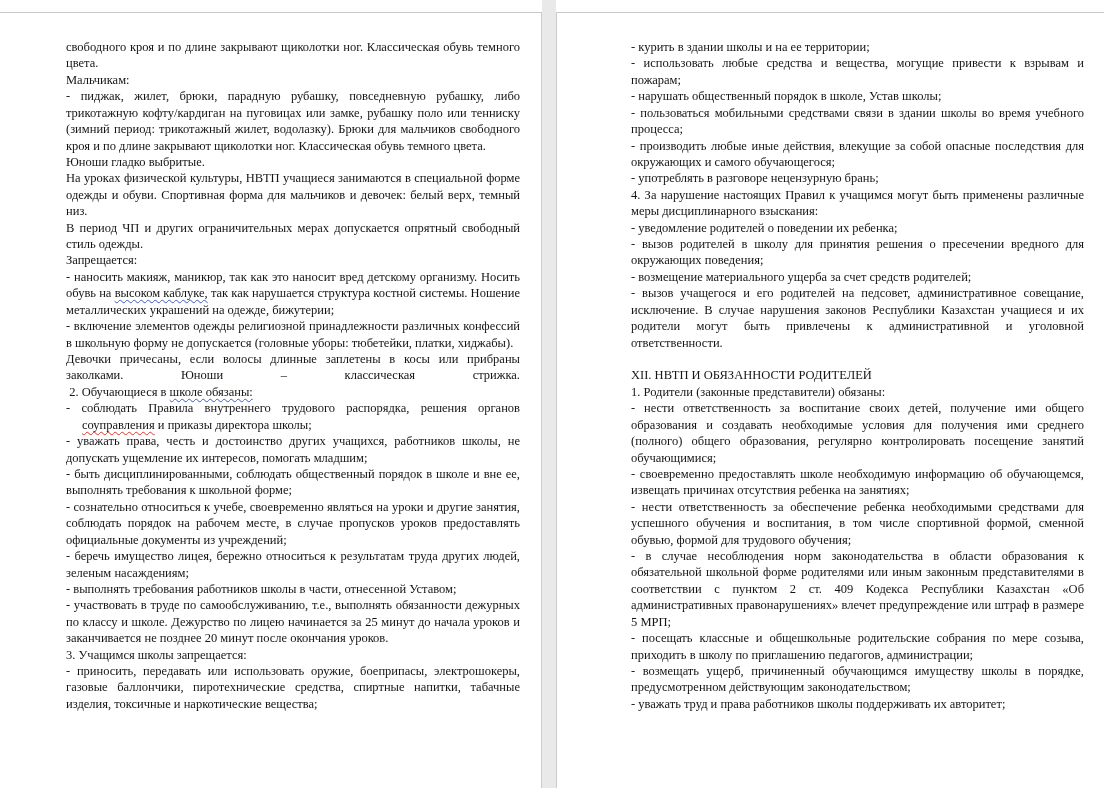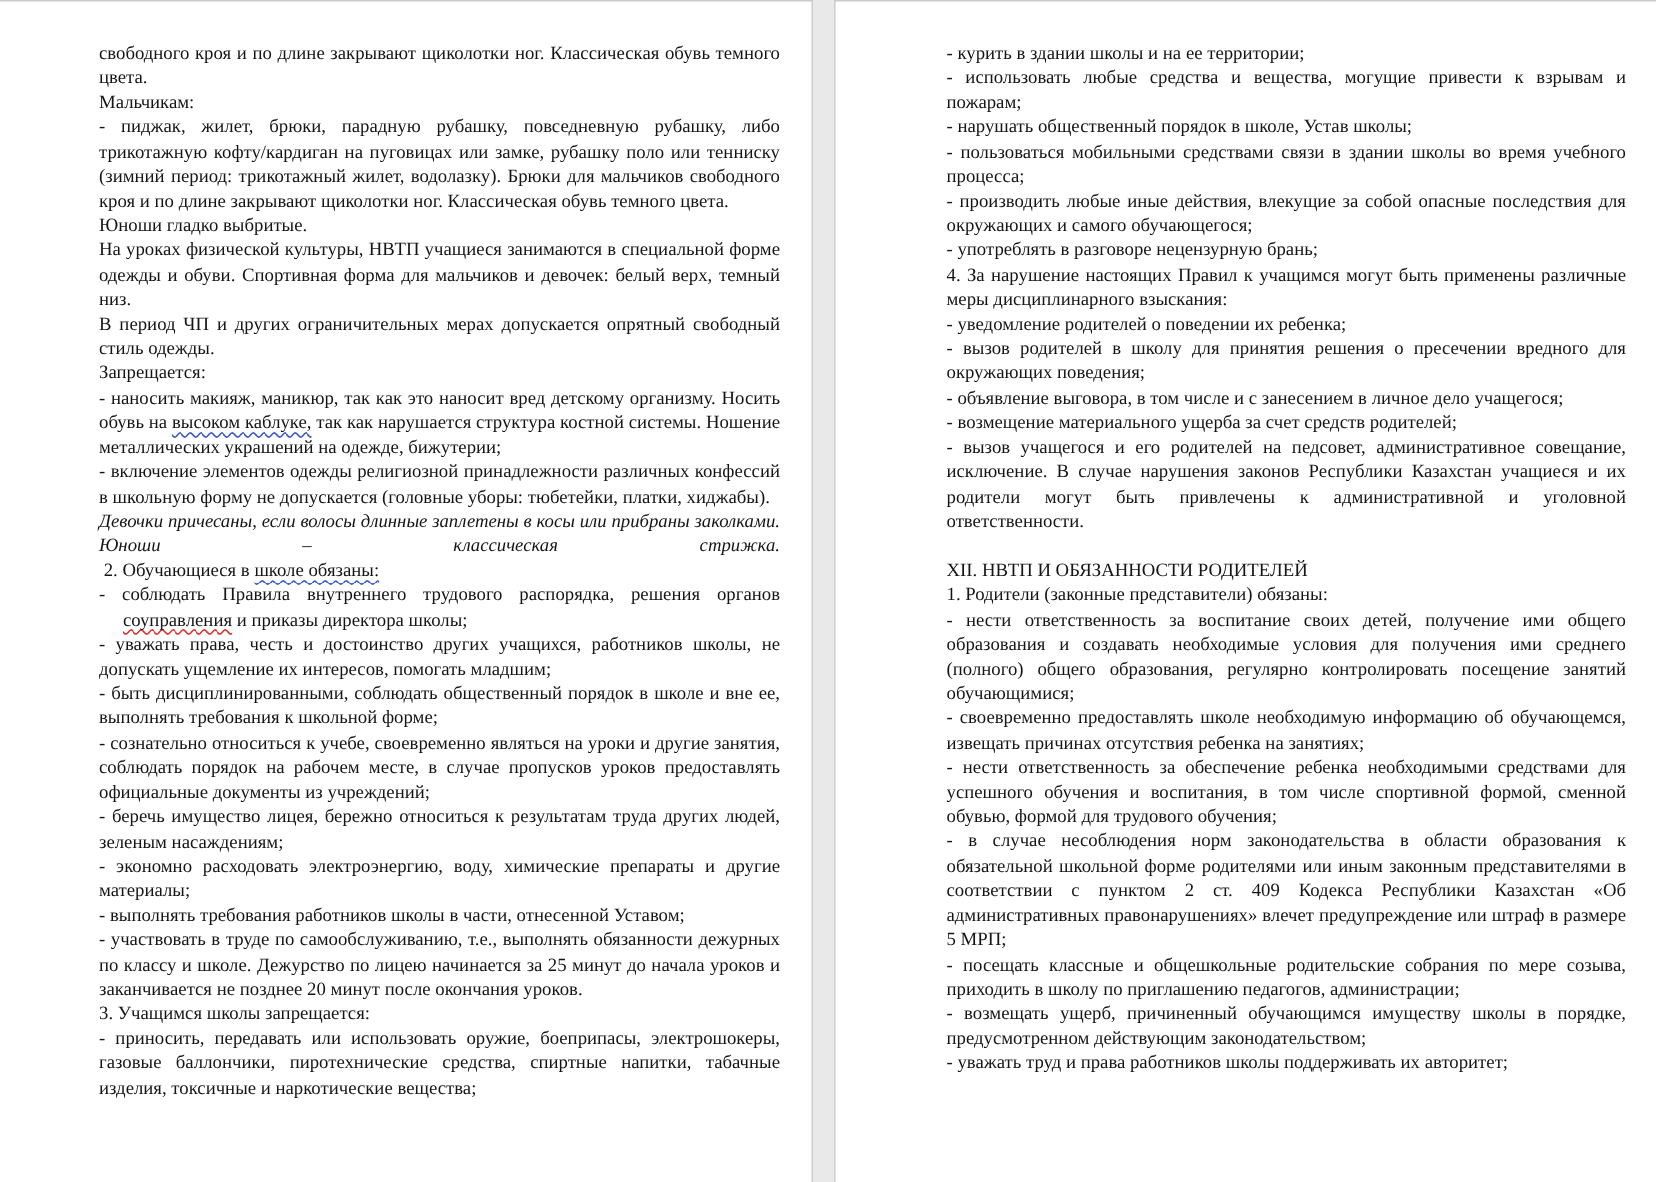--- a/index.html
+++ b/index.html
@@ -3,38 +3,38 @@
 <meta charset="utf-8">
 <style>
   html,body{margin:0;padding:0;}
   body{
     width:1104px;height:788px;overflow:hidden;background:#ffffff;
     font-family:"Liberation Serif","DejaVu Serif",serif;
     color:#151515;
   }
   .canvas{position:relative;width:1104px;height:788px;}
   .page{
-    position:absolute;top:0;bottom:0;background:#ffffff;
+    position:absolute;top:12px;bottom:0;background:#ffffff;
     border-top:1px solid #c9c9c9;box-sizing:border-box;
   }
   .page-left{left:0;width:542px;border-right:1px solid #cccccc;}
   .page-right{left:556px;width:548px;border-left:1px solid #cccccc;}
   .page-gap{
     position:absolute;top:0;bottom:0;left:542px;width:14px;
     background:#e9e9e9;
   }
   .textblock{
     position:absolute;top:26px;
     font-size:12.5px;line-height:16.42px;
     text-align:justify;
   }
   .page-left .textblock{left:66px;width:454px;}
   .page-right .textblock{left:74px;width:453px;}
   .para{text-align:justify;}
-  .para.stretch{text-align-last:justify;font-style:italic;}
+  .para.stretch{text-align-last:justify;}
   .para.blank{min-height:16.42px;}
   .b{font-weight:normal;}
   .sq-blue{
     text-decoration:underline wavy #3a5bc7;
     text-decoration-thickness:1px;text-underline-offset:2px;
     text-decoration-skip-ink:none;
   }
   .sq-red{
     text-decoration:underline wavy #dd352a;
     text-decoration-thickness:1px;text-underline-offset:2px;
@@ -57,40 +57,38 @@
         <div class="para"><span class="b">Запрещается:</span></div>
         <div class="para"><span>- наносить макияж, маникюр, так как это наносит вред детскому организму. Носить обувь на </span><span class="sq-blue">высоком каблуке,</span><span> так как нарушается структура костной системы.  Ношение металлических украшений на одежде, бижутерии;</span></div>
         <div class="para"><span>- включение </span><span class="b">элементов одежды религиозной принадлежности различных конфессий в школьную форму не допускается (головные уборы: тюбетейки, платки, хиджабы).</span></div>
         <div class="para stretch"><span>Девочки причесаны, если волосы длинные заплетены в косы или прибраны заколками. Юноши – классическая стрижка.</span></div>
         <div class="para"><span>&nbsp;2. Обучающиеся в </span><span class="sq-blue">школе обязаны:</span></div>
         <div class="para"><span>- соблюдать Правила внутреннего трудового распорядка, решения органов </span><span class="sq-red">соуправления</span><span> и приказы директора школы;</span></div>
         <div class="para"><span>- уважать права, честь и достоинство других учащихся, работников школы, не допускать ущемление их интересов, помогать младшим;</span></div>
         <div class="para"><span>- быть дисциплинированными, соблюдать общественный порядок в школе и вне ее, выполнять требования к школьной форме;</span></div>
         <div class="para"><span>- сознательно относиться к учебе, своевременно являться на уроки и другие занятия, соблюдать порядок на рабочем месте, в случае пропусков уроков предоставлять официальные документы из учреждений;</span></div>
         <div class="para"><span>- беречь имущество лицея, бережно относиться к результатам труда других людей, зеленым насаждениям;</span></div>
-        <div class="para"><span>- экономно расходовать электроэнергию, воду, химические препараты и другие материалы;</span></div>
         <div class="para"><span>- выполнять требования работников школы в части, отнесенной Уставом;</span></div>
         <div class="para"><span>- участвовать в труде по самообслуживанию, т.е., выполнять обязанности дежурных по классу и школе. Дежурство по лицею начинается за 25 минут до начала уроков и заканчивается не позднее 20 минут после окончания уроков.</span></div>
         <div class="para"><span>3. Учащимся школы запрещается:</span></div>
         <div class="para"><span>- приносить, передавать или использовать оружие, боеприпасы, электрошокеры, газовые баллончики, пиротехнические средства, спиртные напитки, табачные изделия, токсичные и наркотические вещества;</span></div>
       </div>
   </div>
   <div class="page-gap"></div>
   <div class="page page-right">
     <div class="textblock">
         <div class="para"><span>- курить в здании школы и на ее территории;</span></div>
         <div class="para"><span>- использовать любые средства и вещества, могущие привести к взрывам и пожарам;</span></div>
         <div class="para"><span>- нарушать общественный порядок в школе, Устав школы;</span></div>
         <div class="para"><span>- пользоваться мобильными средствами связи в здании школы во время учебного процесса;</span></div>
         <div class="para"><span>- производить любые иные действия, влекущие за собой опасные последствия для окружающих и самого обучающегося;</span></div>
         <div class="para"><span>- употреблять в разговоре нецензурную брань;</span></div>
         <div class="para"><span>4. За нарушение настоящих Правил к учащимся могут быть применены различные меры дисциплинарного взыскания:</span></div>
         <div class="para"><span>- уведомление родителей о поведении их ребенка;</span></div>
         <div class="para"><span>- вызов родителей в школу для принятия решения о пресечении вредного для окружающих поведения;</span></div>
-        <div class="para"><span>- объявление выговора, в том числе и с занесением в личное дело учащегося;</span></div>
         <div class="para"><span>- возмещение материального ущерба за счет средств родителей;</span></div>
         <div class="para"><span>- вызов учащегося и его родителей на педсовет, административное совещание, исключение. В случае нарушения законов Республики Казахстан учащиеся и их родители могут быть привлечены к административной и уголовной ответственности.</span></div>
         <div class="para blank"></div>
         <div class="para"><span class="b">XII. НВТП И ОБЯЗАННОСТИ РОДИТЕЛЕЙ</span></div>
         <div class="para"><span>1. Родители (законные представители) обязаны:</span></div>
         <div class="para"><span>- нести ответственность за воспитание своих детей, получение ими общего образования и создавать необходимые условия для получения ими среднего (полного) общего образования, регулярно контролировать посещение занятий обучающимися;</span></div>
         <div class="para"><span>- своевременно предоставлять школе необходимую информацию об обучающемся, извещать причинах отсутствия ребенка на занятиях;</span></div>
         <div class="para"><span>- нести ответственность за обеспечение ребенка необходимыми средствами для успешного обучения и воспитания, в том числе спортивной формой, сменной обувью, формой для трудового обучения;</span></div>
         <div class="para"><span>- в случае несоблюдения норм законодательства в области образования к обязательной школьной форме родителями или иным законным представителями в соответствии с пунктом 2 ст. 409 Кодекса Республики Казахстан «Об административных правонарушениях» влечет предупреждение или штраф в размере 5 МРП;</span></div>
         <div class="para"><span>- посещать классные и общешкольные родительские собрания по мере созыва, приходить в школу по приглашению педагогов, администрации;</span></div>

